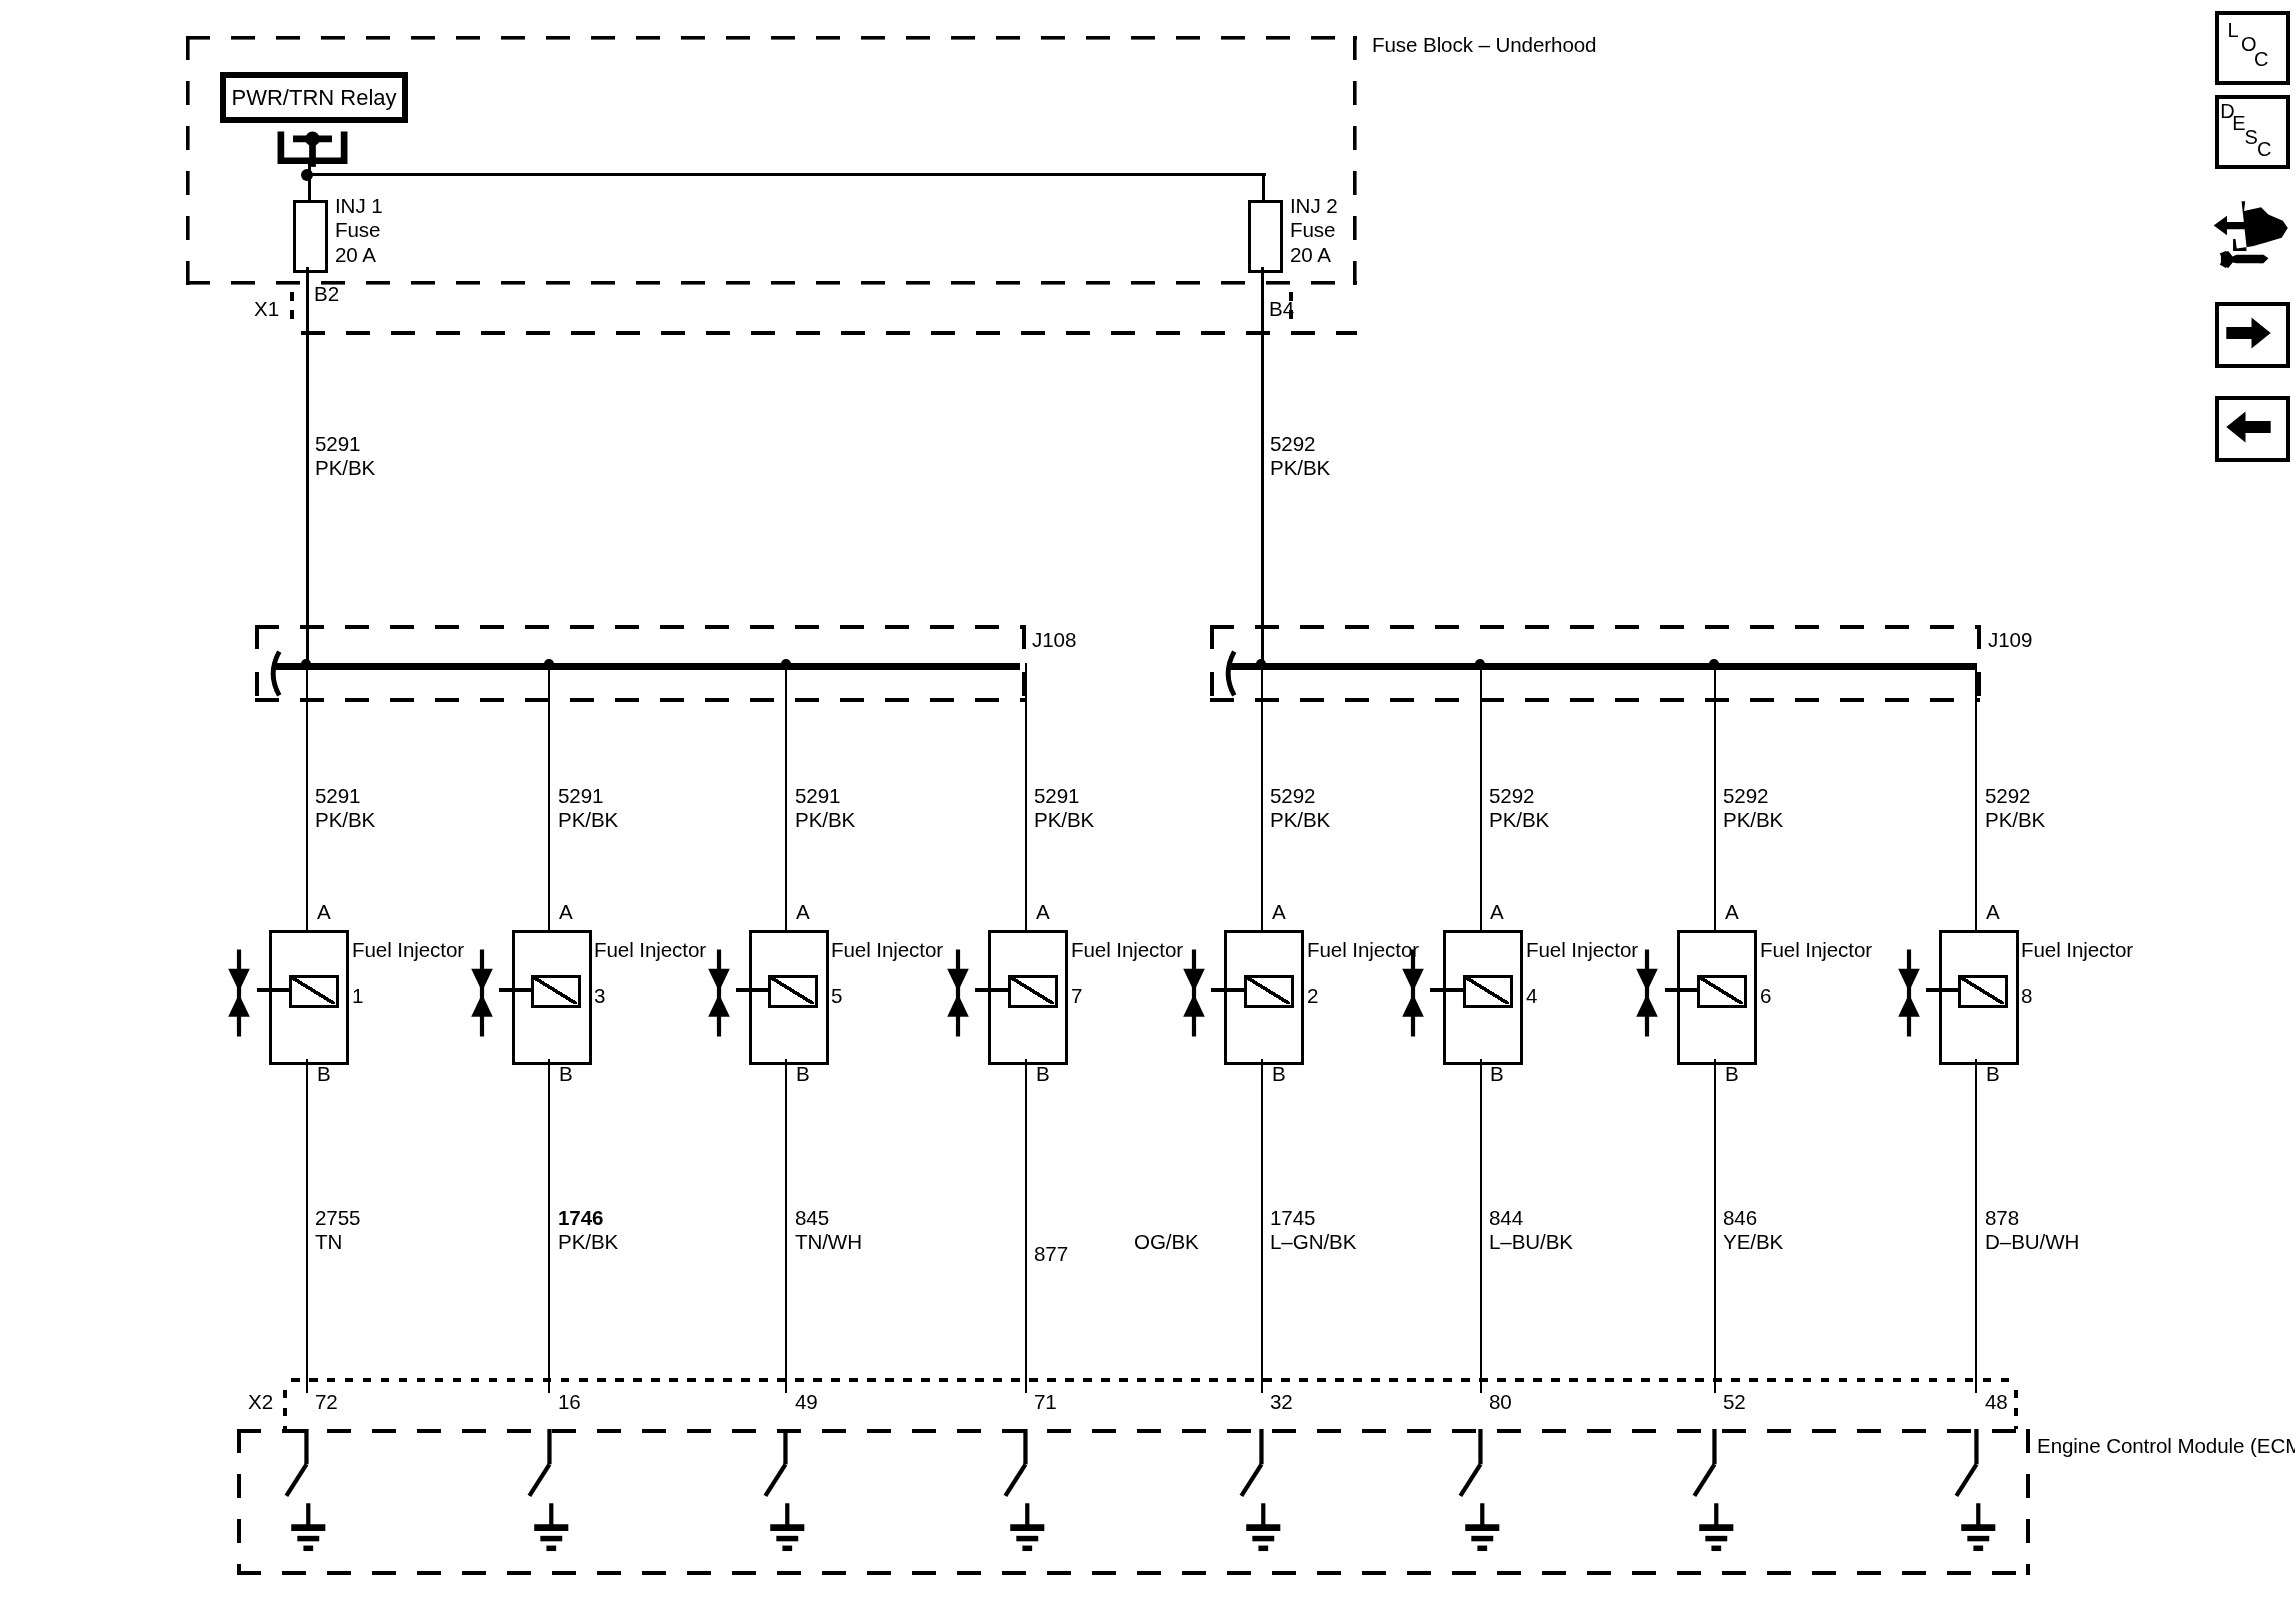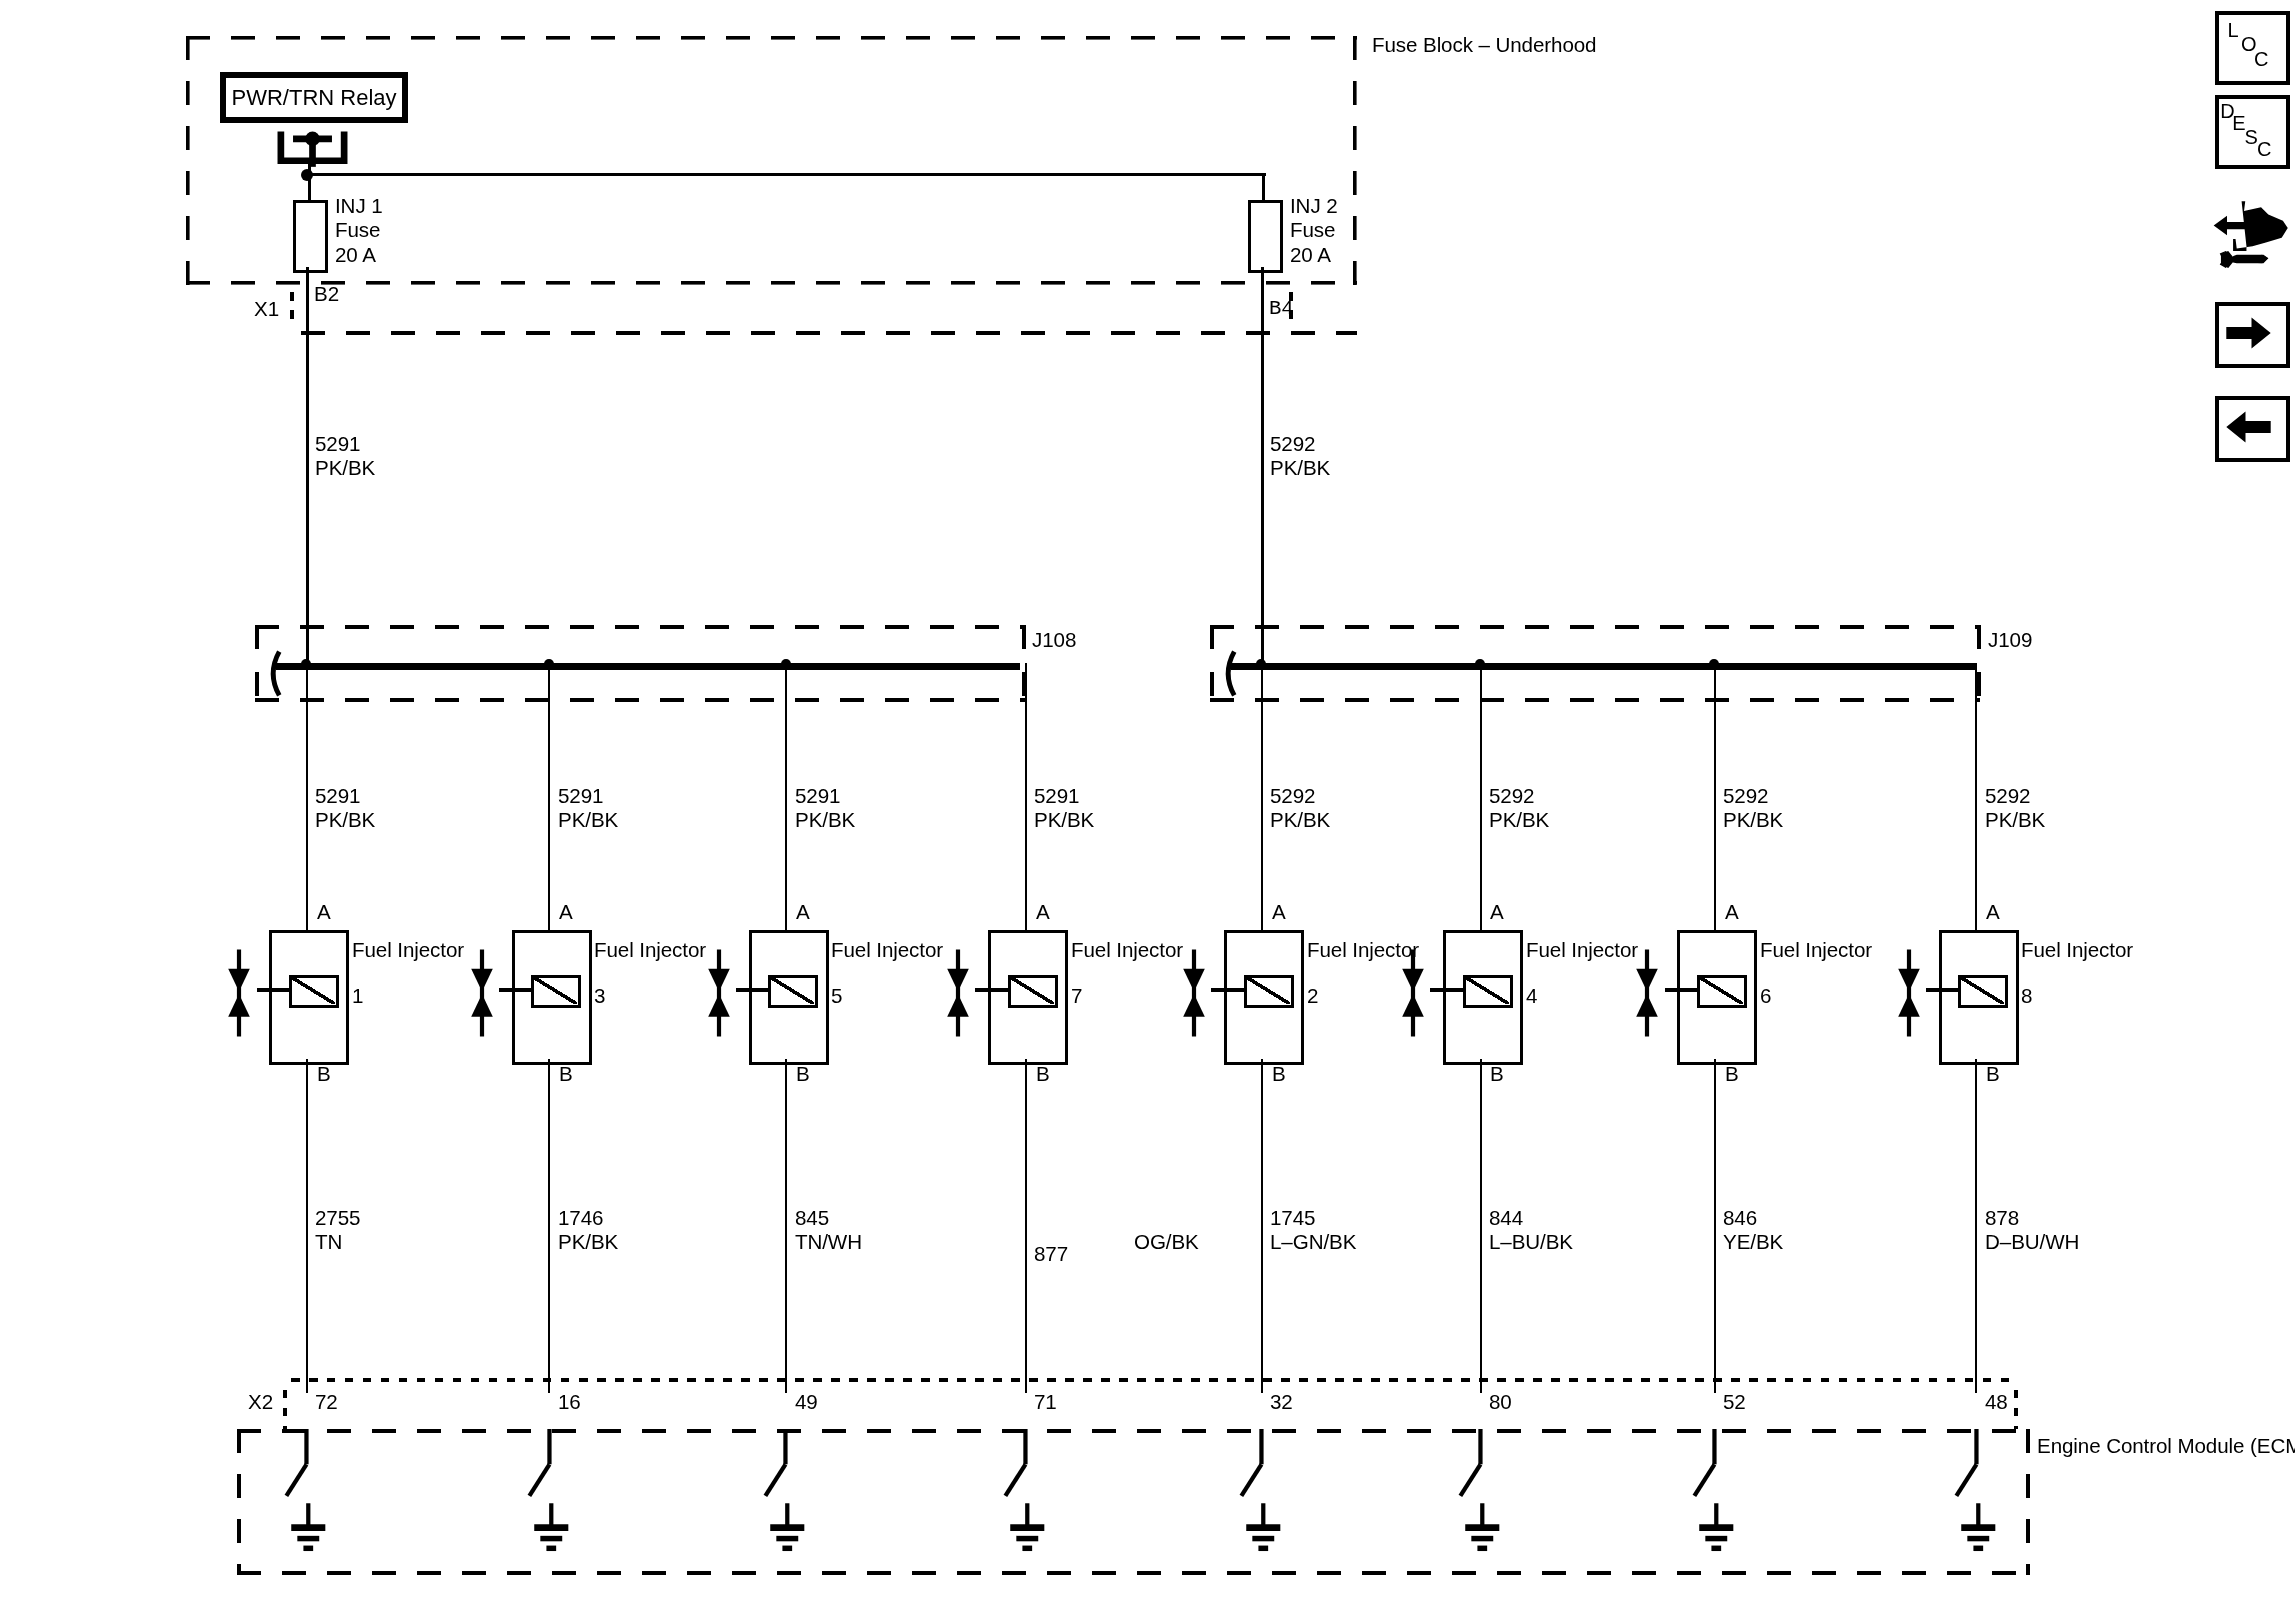--- a/index.html
+++ b/index.html
@@ -90,21 +90,21 @@
   <div class="fuse" style="left:1248px;top:200px;width:29px;height:67px;"></div>
   <div class="lbl nowrap" style="left:1290px;top:194px;text-align:right;">INJ 2</div>
   <div class="lbl nowrap" style="left:1290px;top:218px;">Fuse</div>
   <div class="lbl nowrap" style="left:1290px;top:243px;">20 A</div>
 
   <div class="dot-v" style="left:290px;top:292px;height:35px;"></div>
   <div class="dash-h" style="left:301px;top:331px;width:1056px;"></div>
   <div class="lbl" style="left:254px;top:297px;">X1</div>
   <div class="lbl" style="left:314px;top:282px;">B2</div>
   <div class="dot-v" style="left:1289px;top:292px;height:35px;"></div>
-  <div class="lbl" style="left:1269px;top:297px;font-family:Liberation Mono, monospace;">B4</div>
+  <div class="lbl" style="left:1269px;top:297px;">B4</div>
 
   <div class="vline" style="left:306px;top:267px;height:400px;"></div>
   <div class="lbl nowrap" style="left:315px;top:432px;">5291</div>
   <div class="lbl nowrap" style="left:315px;top:456px;">PK/BK</div>
 
   <div class="vline" style="left:1261px;top:267px;height:400px;"></div>
   <div class="lbl nowrap" style="left:1270px;top:432px;">5292</div>
   <div class="lbl nowrap" style="left:1270px;top:456px;">PK/BK</div>
 
   <div class="dash-h" style="left:255px;top:625px;width:770px;"></div>
@@ -280,21 +280,21 @@
   <div class="vline-thin" style="left:548px;top:1059px;height:334px;"></div>
   <div class="vline-thin" style="left:785px;top:1059px;height:334px;"></div>
   <div class="vline-thin" style="left:1025px;top:1059px;height:334px;"></div>
   <div class="vline-thin" style="left:1261px;top:1059px;height:334px;"></div>
   <div class="vline-thin" style="left:1480px;top:1059px;height:334px;"></div>
   <div class="vline-thin" style="left:1714px;top:1059px;height:334px;"></div>
   <div class="vline-thin" style="left:1975px;top:1059px;height:334px;"></div>
 
   <div class="lbl nowrap" style="left:315px;top:1206px;">2755</div>
   <div class="lbl nowrap" style="left:315px;top:1230px;">TN</div>
-  <div class="lbl nowrap" style="left:558px;top:1206px;">1746</div>
+  <div class="lbl nowrap" style="left:558px;top:1206px;font-weight:bold;">1746</div>
   <div class="lbl nowrap" style="left:558px;top:1230px;">PK/BK</div>
   <div class="lbl nowrap" style="left:795px;top:1206px;">845</div>
   <div class="lbl nowrap" style="left:795px;top:1230px;">TN/WH</div>
   <div class="lbl nowrap" style="left:1034px;top:1206px;margin-top:36px;">877</div>
   <div class="lbl nowrap" style="left:1090px;top:1230px;margin-left:44px;">OG/BK</div>
   <div class="lbl nowrap" style="left:1270px;top:1206px;">1745</div>
   <div class="lbl nowrap" style="left:1270px;top:1230px;">L–GN/BK</div>
   <div class="lbl nowrap" style="left:1489px;top:1206px;">844</div>
   <div class="lbl nowrap" style="left:1489px;top:1230px;">L–BU/BK</div>
   <div class="lbl nowrap" style="left:1723px;top:1206px;">846</div>

